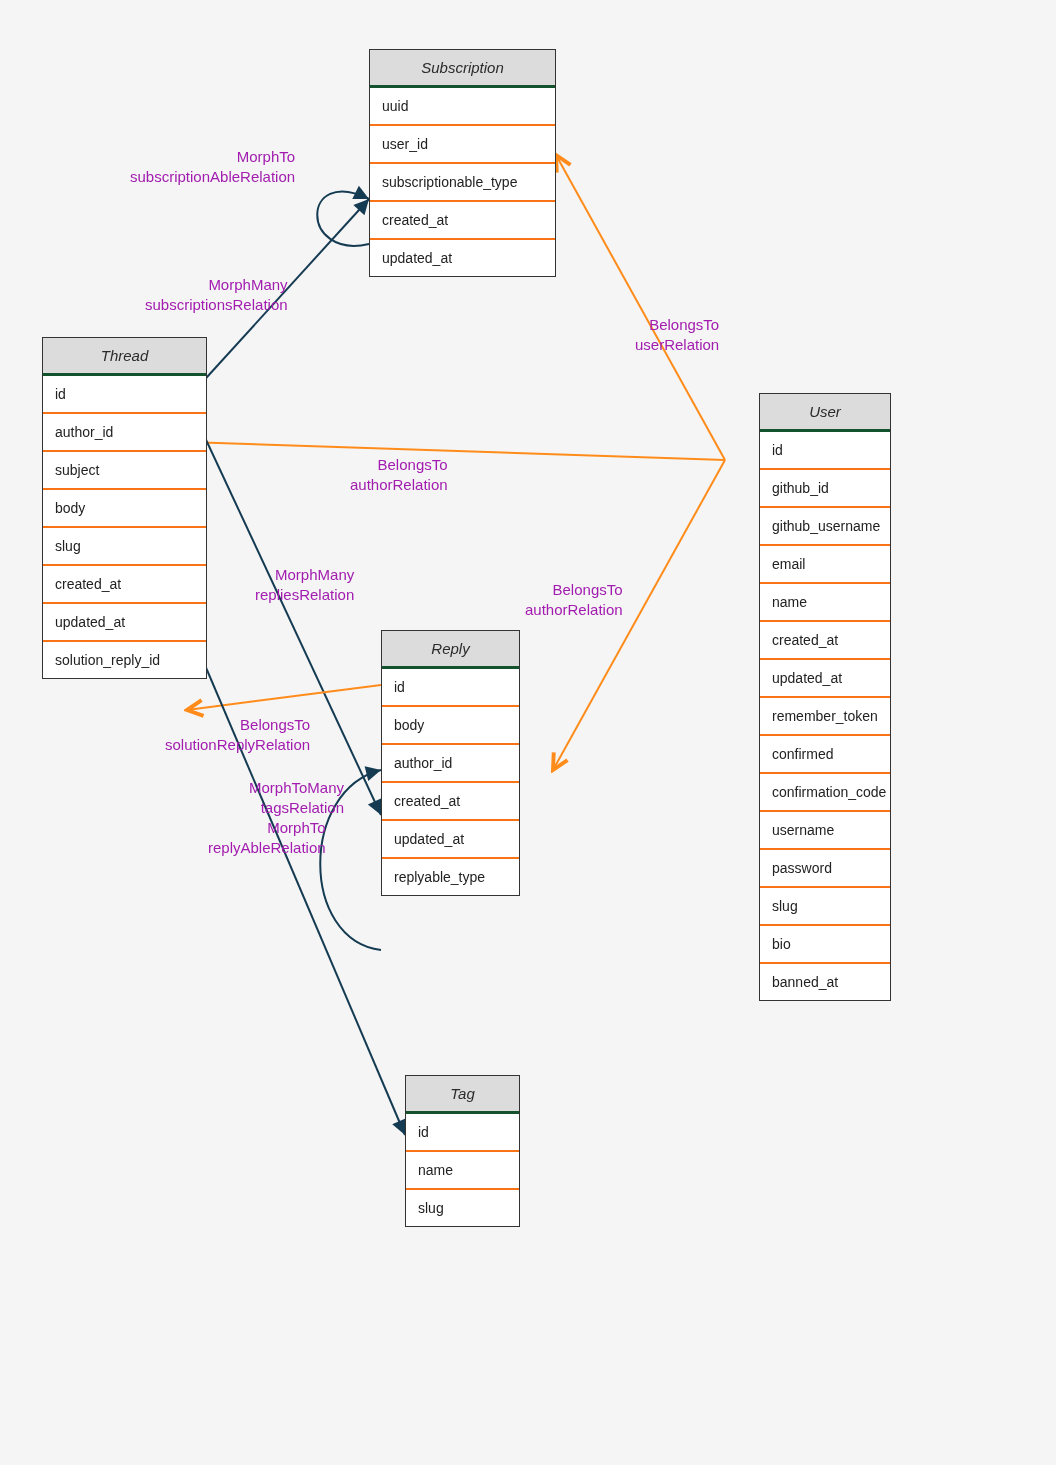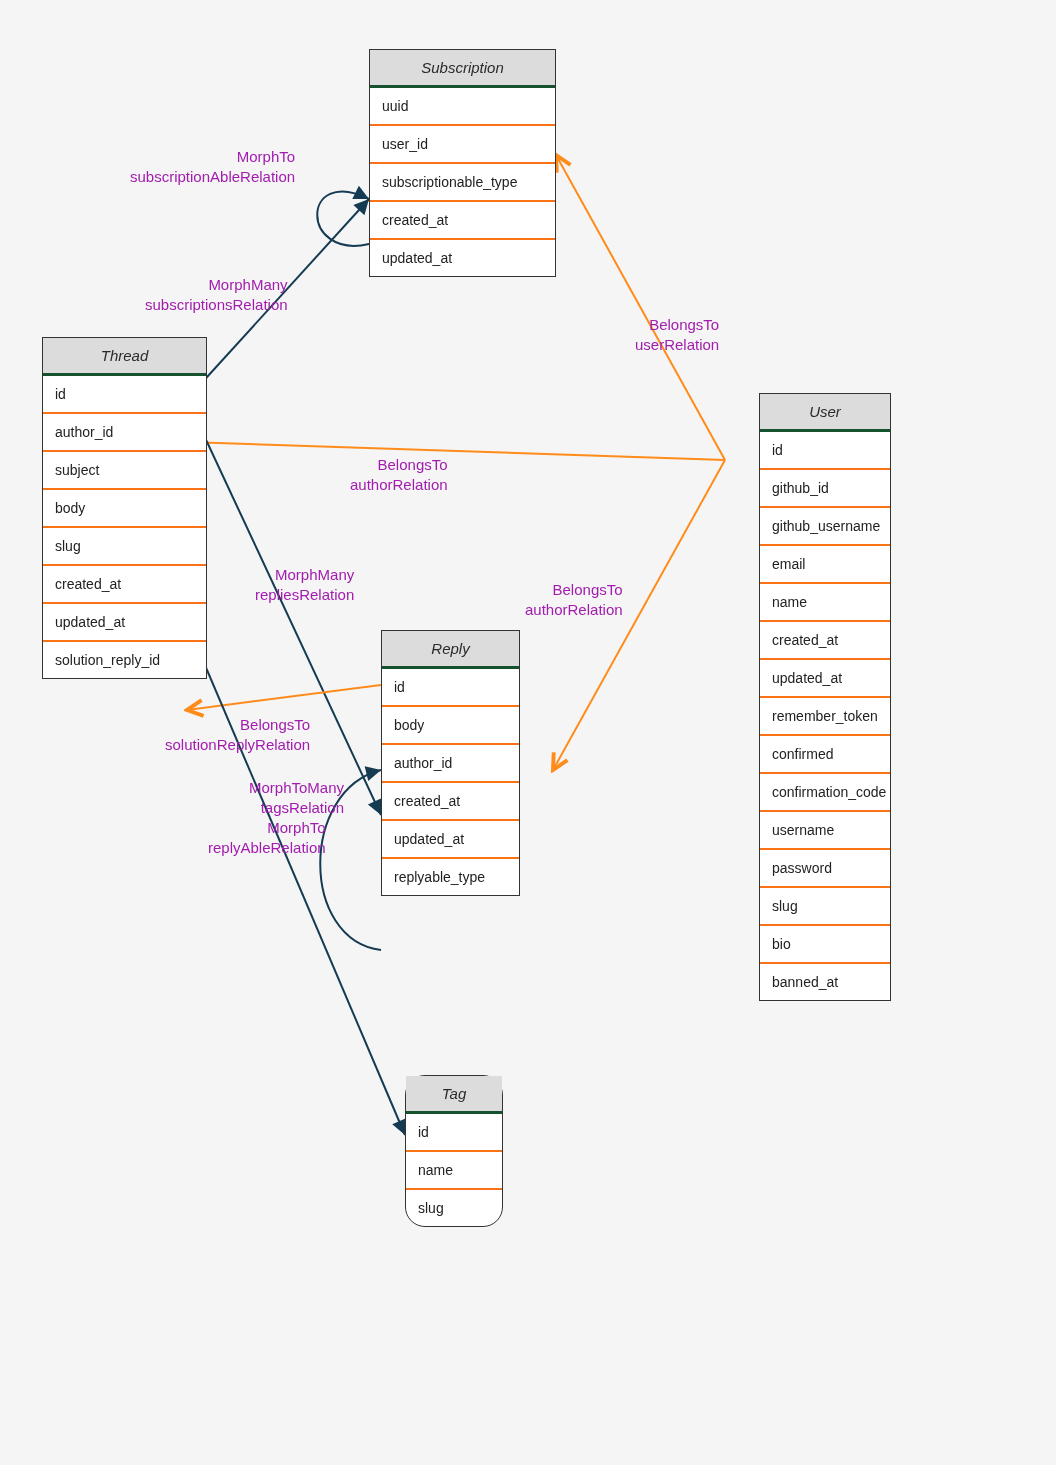--- a/index.html
+++ b/index.html
@@ -132,21 +132,21 @@
 <div class="entity" style="left:381px; top:630px; width:139px;">
   <div class="entity-header">Reply</div>
   <div class="entity-row">id</div>
   <div class="entity-row">body</div>
   <div class="entity-row">author_id</div>
   <div class="entity-row">created_at</div>
   <div class="entity-row">updated_at</div>
   <div class="entity-row">replyable_type</div>
 </div>
 
-<div class="entity" style="left:405px; top:1075px; width:98px;border-radius:20px;">
+<div class="entity" style="left:405px; top:1075px; width:115px;">
   <div class="entity-header">Tag</div>
   <div class="entity-row">id</div>
   <div class="entity-row">name</div>
   <div class="entity-row">slug</div>
 </div>
 
 <div class="rel-label" style="left:130px; top:147px;">
   <span>MorphTo</span><br>
   <span>subscriptionAbleRelation</span>
 </div>

